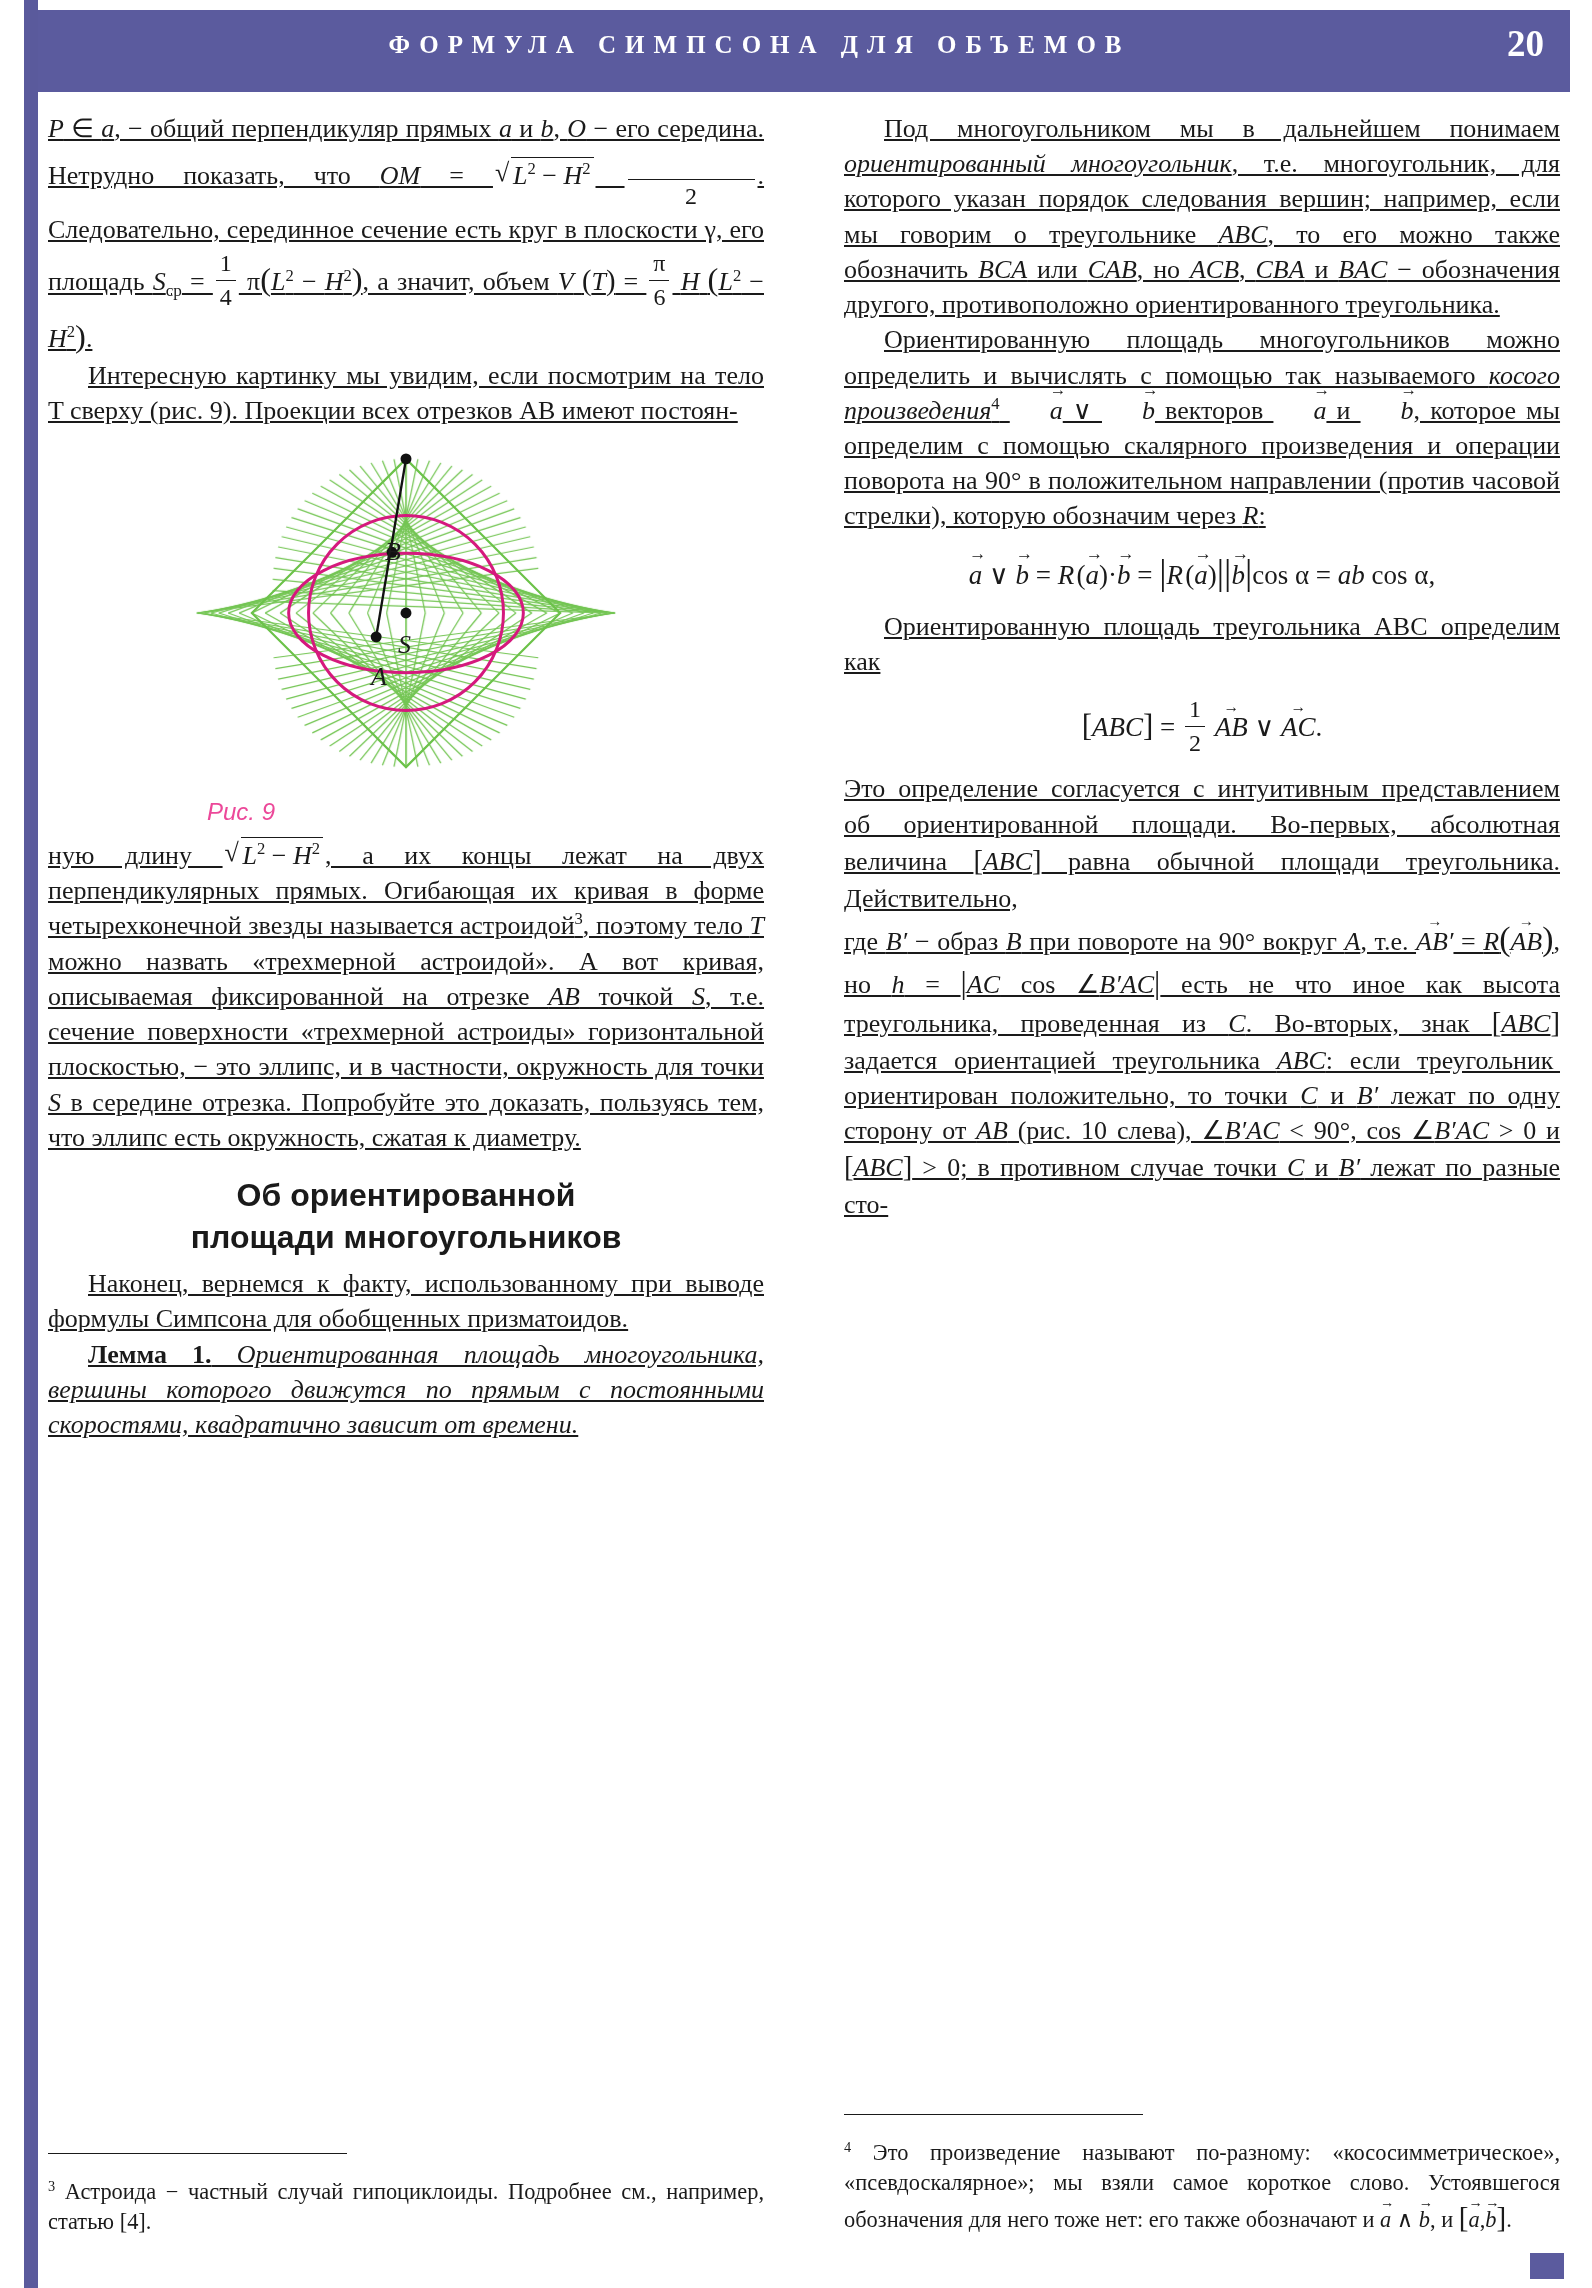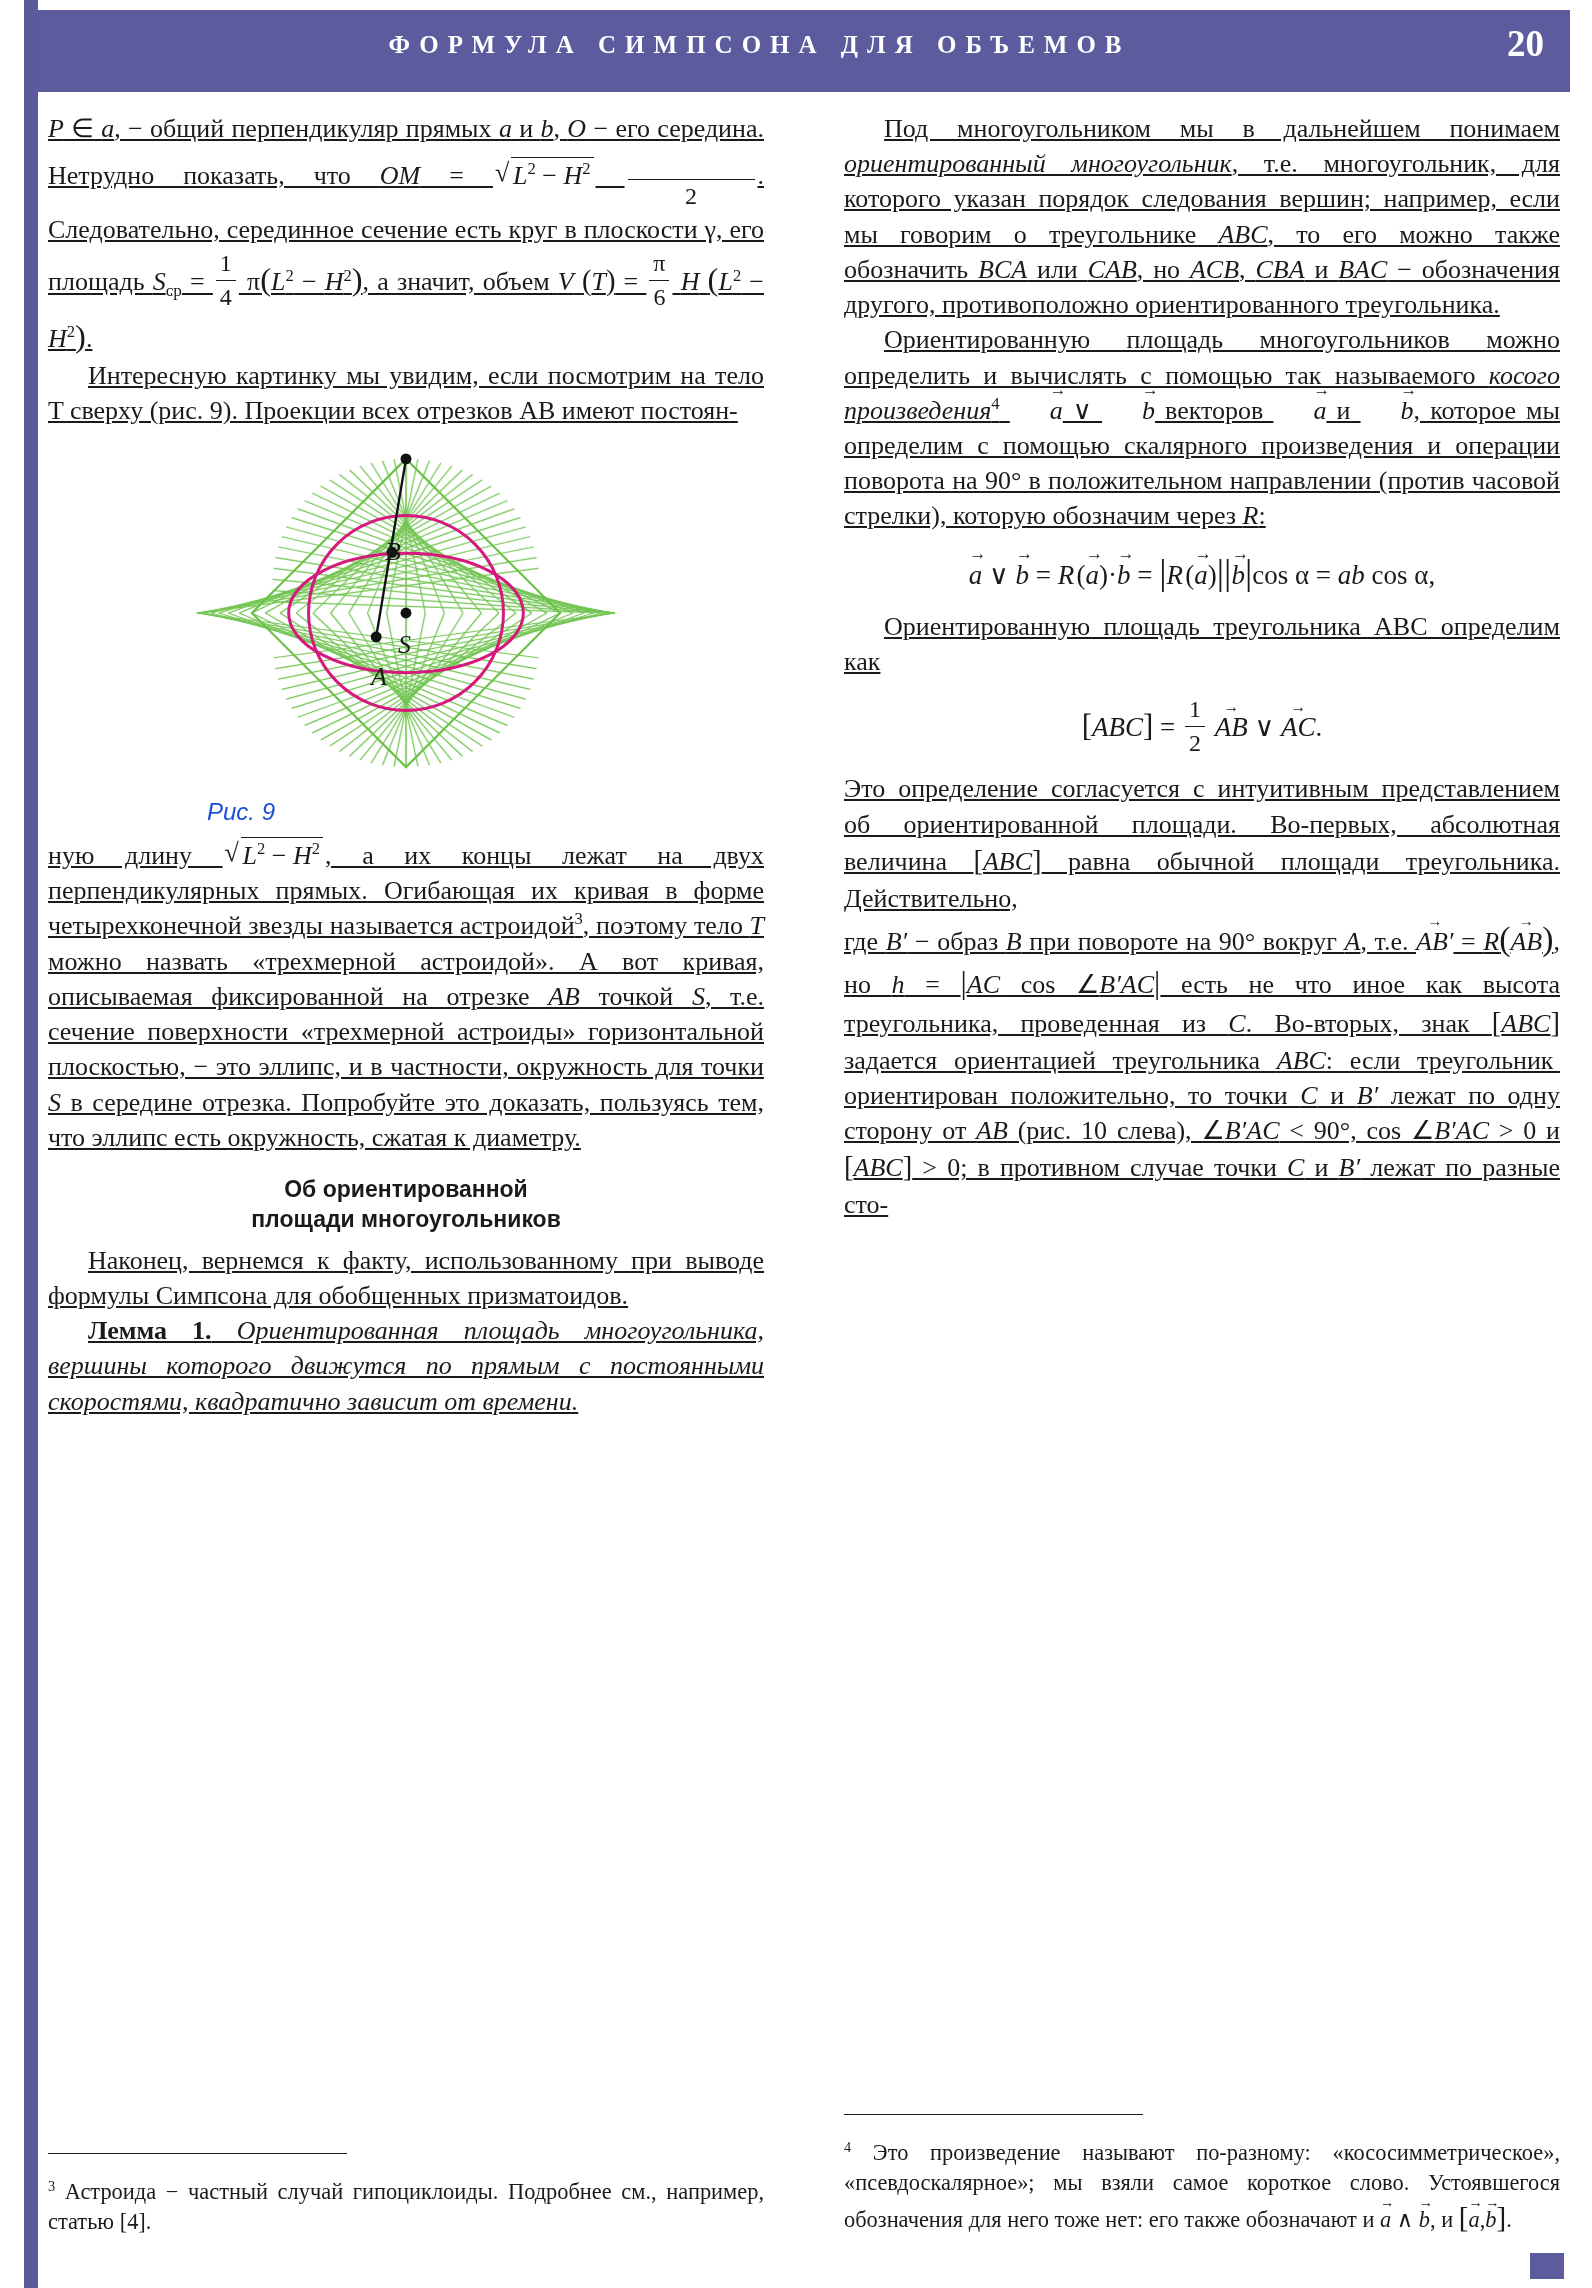--- a/index.html
+++ b/index.html
@@ -88,21 +88,21 @@
     font-size:0.64em; text-align:center; font-style:normal;
   }
   .arrowovl { position:relative; display:inline-block; font-style:italic; padding-top:2px;}
   .arrowovl:after{
     content:"\2192"; position:absolute; left:-1px; right:-1px; top:-0.72em;
     font-size:0.58em; text-align:center; font-style:normal;
   }
 
   
   .subhead {
-    text-align:center; font-weight:bold; font-size:23px;
+    text-align:center; font-weight:bold; font-size:32px;
     font-family:"Liberation Sans", sans-serif;
     line-height:1.3; margin:20px 0 8px 0; text-indent:0;
   }
 
   
   .footnote {
     position:absolute; width:716px;
     font-size:22.4px; line-height:1.33; text-align:justify;
   }
   .footnote .rule {
@@ -111,21 +111,21 @@
   .fn-left  { left:48px;  bottom:30px; }
   .fn-right { left:844px; bottom:30px; }
 
   
   .figure {
     position:relative; width:716px; height:403px; margin:6px 0 0 0; text-indent:0;
   }
   .figcap {
     position:absolute; left:159px; top:362px;
     font-family:"Liberation Sans", sans-serif;
-    font-style:italic; font-size:24px; color:#1d4ed8;
+    font-style:italic; font-size:24px; color:#ec4899;
   }
   .fig-label { position:absolute; font-style:italic; font-size:26px; }
 </style>
 </head>
 <body>
 
 <div class="page">
 
   <div class="left-rule"></div>
 

